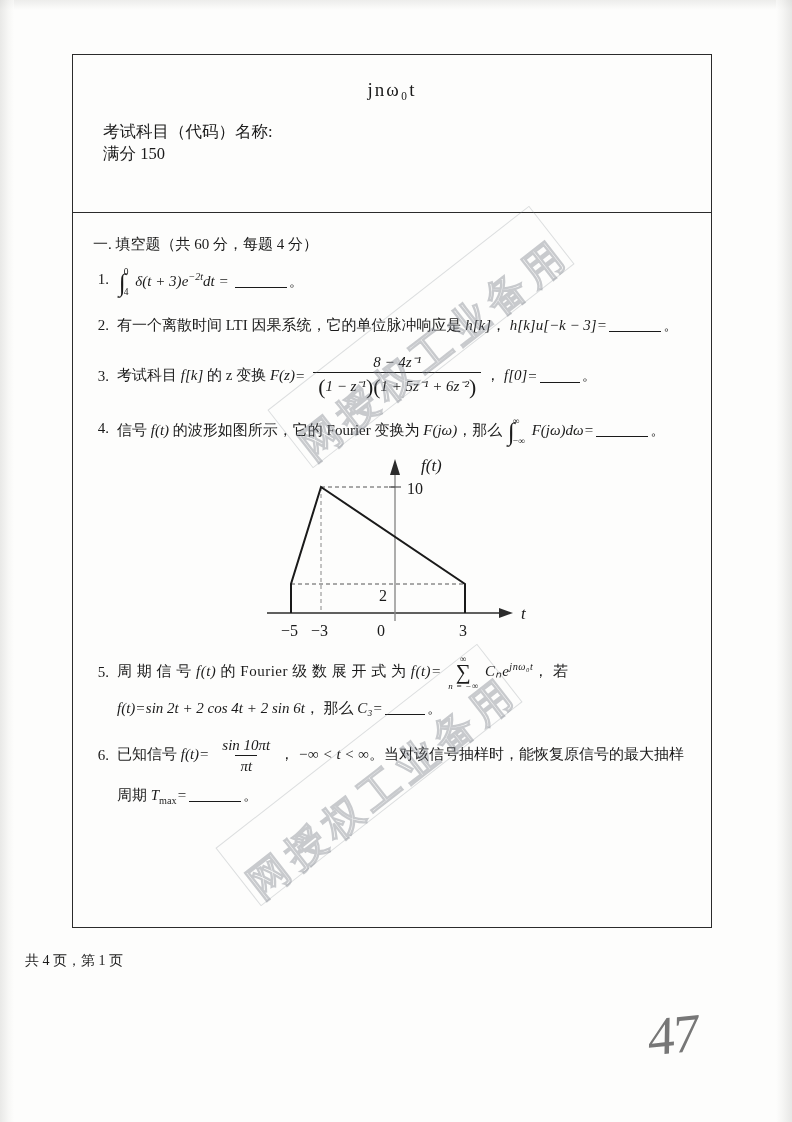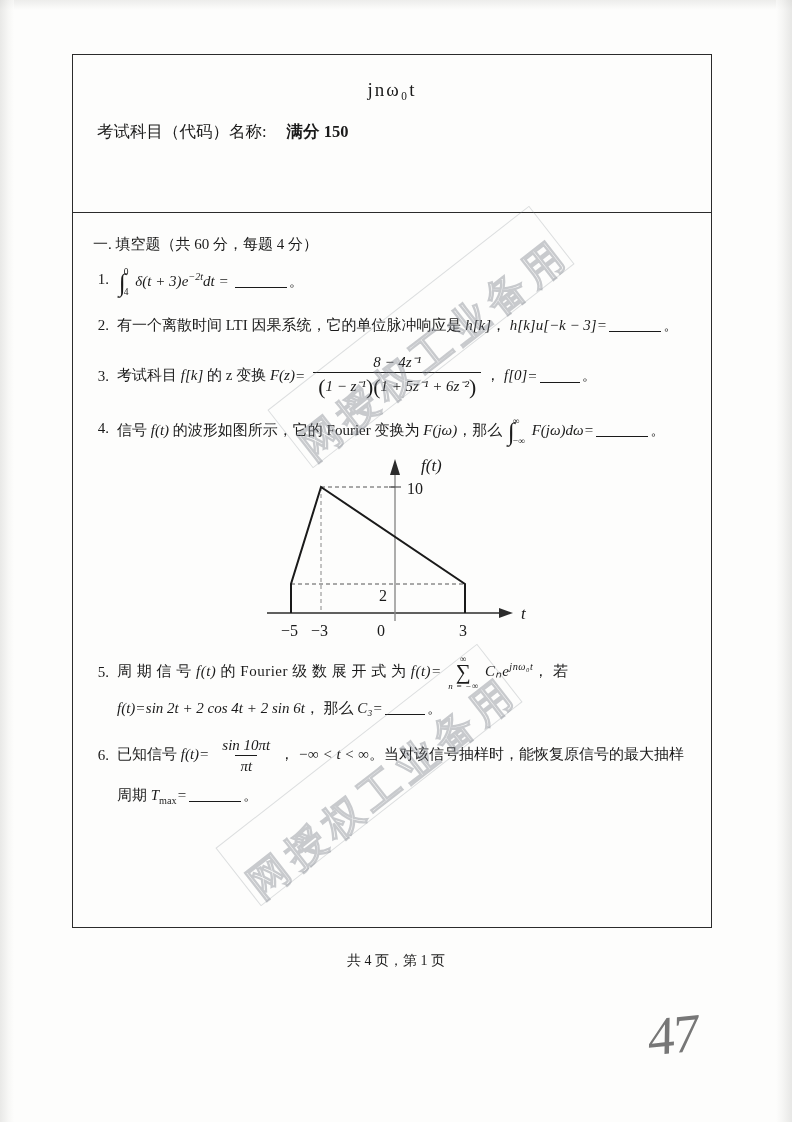--- a/index.html
+++ b/index.html
@@ -73,31 +73,32 @@
     margin-top: 18px;
   }
   .subject-line {
     margin-top: 20px;
     font-size: 16.5px;
     display: flex;
     align-items: baseline;
     justify-content: flex-start;
     padding-left: 8px;
     white-space: nowrap;
+    flex-direction: column;
   }
   .subject-label { }
   .subject-value {
     font-weight: bold;
     border-bottom: 1.4px solid #2b2b2b;
     padding: 0 3px 1px 3px;
     margin-left: 1px;
   }
   .subject-total {
-    font-weight: bold;
-    margin-left: 20px;
+    font-weight: normal;
+    margin-left: 6px;
   }
   .notice-line {
     text-align: center;
     font-size: 15.5px;
     margin-top: 12px;
   }
 
   
   .body-block {
     position: relative;
@@ -194,22 +195,22 @@
     height: 196px;
     margin: 4px 0 6px 0;
   }
   .figure-wrap svg { position: absolute; left: 168px; top: 0; }
 
   
   .page-footer {
     position: absolute;
     left: 0; right: 0;
     top: 952px;
-    text-align: center;
     font-size: 14px;
+    padding-left: 25px;
   }
   .hand-number {
     position: absolute;
     left: 648px;
     top: 1004px;
     font-family: "Liberation Serif", serif;
     font-size: 54px;
     color: #5a5a5a;
     transform: rotate(-6deg) skewX(-7deg);
     letter-spacing: -2px;

